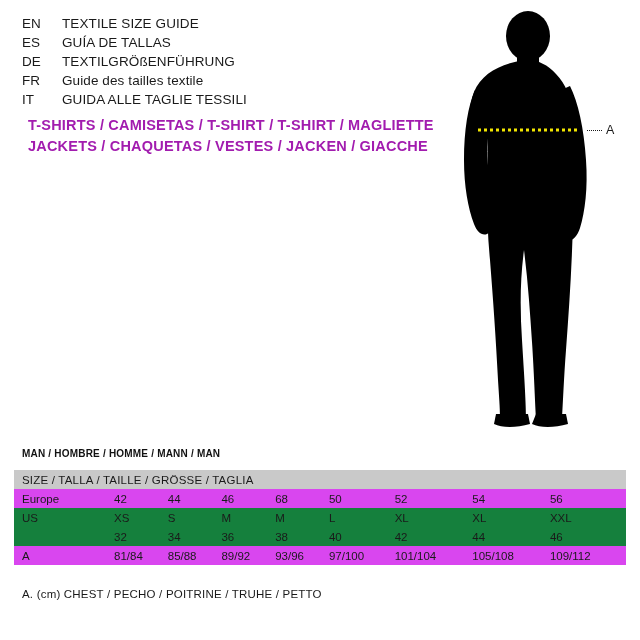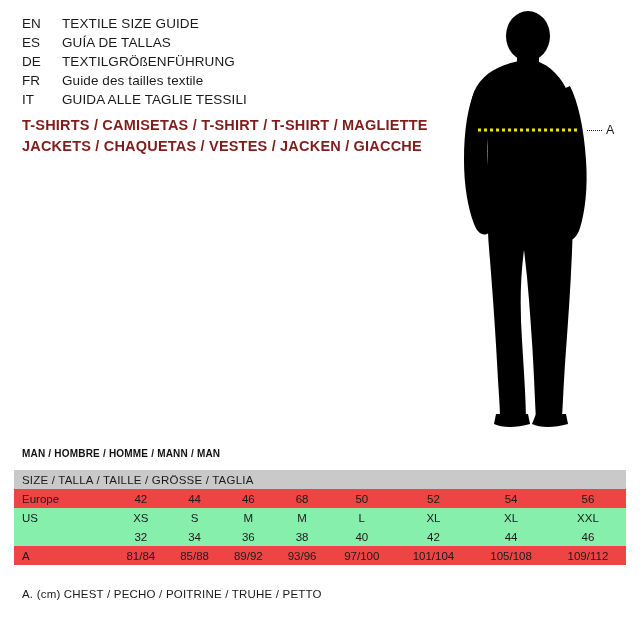--- a/index.html
+++ b/index.html
@@ -44,21 +44,22 @@
     position: absolute;
     left: 22px;
     top: 115px;
     width: 420px;
   }
   .cat-line {
     font-size: 14.5px;
     font-weight: bold;
     line-height: 21px;
     letter-spacing: 0.2px;
-    color: #7f1d1d;
+    color: #a21caf;
+    margin-left: 6px;
   }
 
   
   .figure-wrap {
     position: absolute;
     left: 430px;
     top: 10px;
     width: 200px;
     height: 420px;
   }
@@ -97,41 +98,40 @@
     left: 14px;
     top: 470px;
     width: 612px;
     border-collapse: collapse;
     font-size: 11.5px;
     color: #1a1a1a;
   }
   table.size-table td, table.size-table th {
     padding: 0;
     height: 19px;
-    text-align: center;
     font-weight: normal;
     vertical-align: middle;
   }
   table.size-table td.rowhead, table.size-table th.rowhead {
     text-align: left;
     padding-left: 8px;
     width: 92px;
   }
   tr.header-row {
     background: #c9c9c9;
   }
   tr.header-row td {
     font-size: 11.5px;
     letter-spacing: 0.2px;
   }
   tr.band-dark {
-    background: #86efac;
+    background: #15803d;
   }
   tr.band-light {
-    background: #ef4444;
+    background: #d946ef;
   }
 
   .footnote {
     position: absolute;
     left: 22px;
     top: 588px;
     font-size: 11.5px;
     letter-spacing: 0.2px;
     color: #1a1a1a;
     text-align: right;

